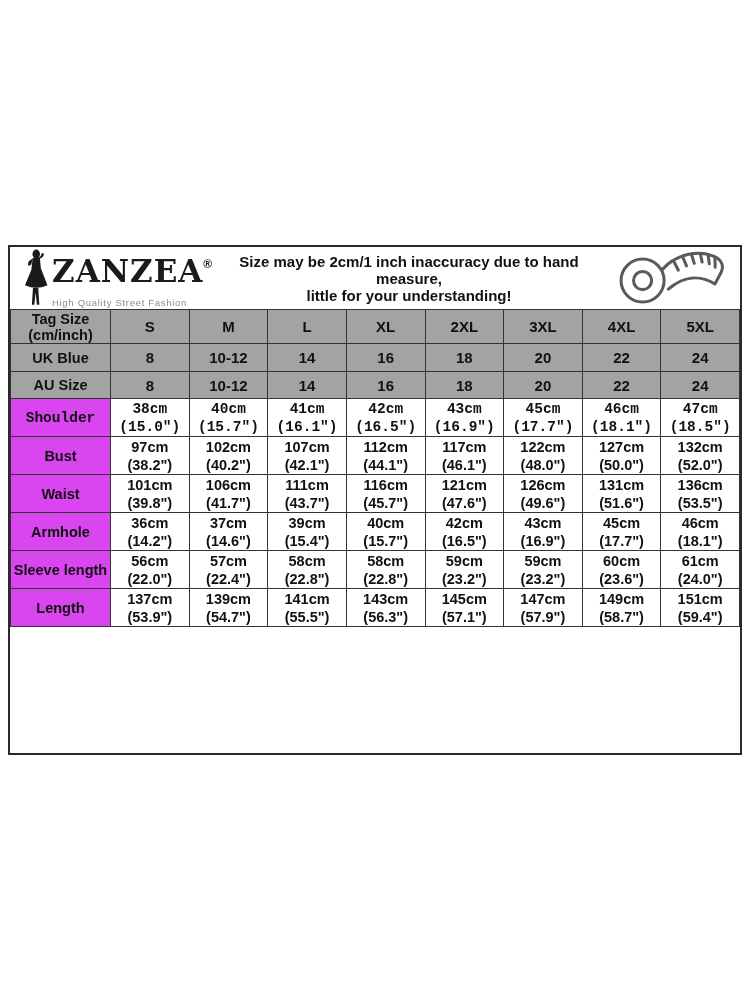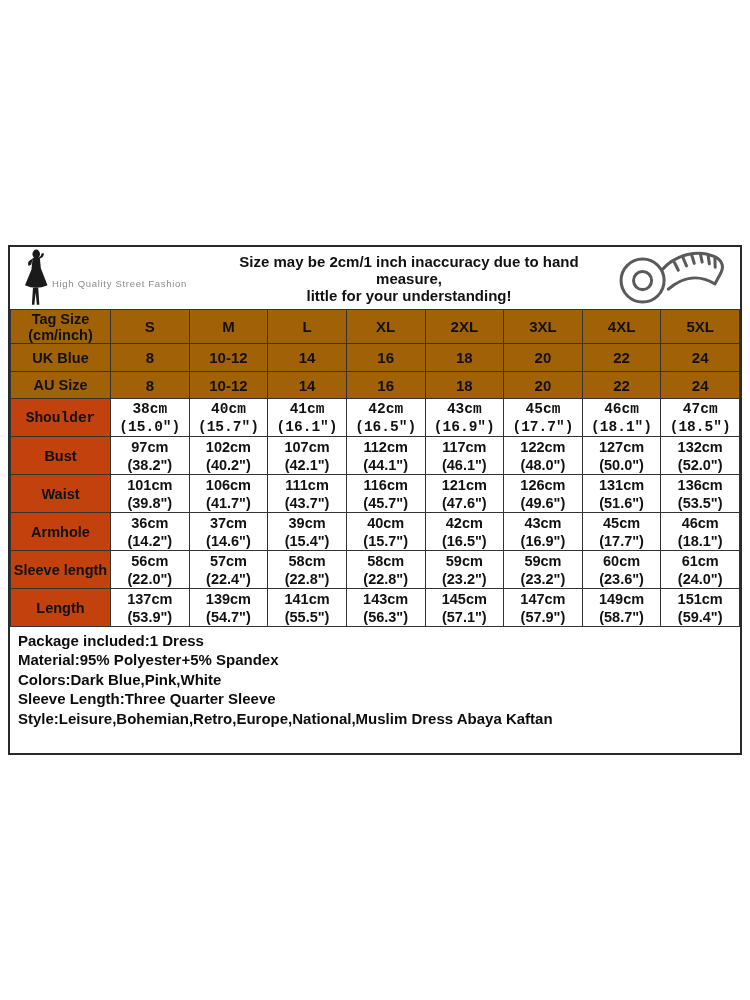--- a/index.html
+++ b/index.html
@@ -91,22 +91,22 @@
     vertical-align: middle;
     padding: 0;
     font-weight: 700;
     color: #111;
     overflow: hidden;
   }
   .size-table th {
     font-size: 14.5px;
     line-height: 16px;
   }
-  tr.size-row th, tr.size-row td { background: #a16207; }
-  tr.measure-row th { background: #c2410c; }
+  tr.size-row th, tr.size-row td { background: #a3a3a3; }
+  tr.measure-row th { background: #d946ef; }
   tr.size-row td { font-size: 15px; }
   tr.measure-row td { font-size: 14.5px; }
   tr.measure-row td div { line-height: 18px; }
   tr:nth-child(1) { height: 34px; }
   tr:nth-child(2) { height: 28px; }
   tr:nth-child(3) { height: 27px; }
   tr:nth-child(4) { height: 28px; font-family: Liberation Mono, monospace; }
   tr.measure-row { height: 38px; }
   
   .product-details {
@@ -129,20 +129,21 @@
           <g fill="#1a1a1a">
             <ellipse cx="19" cy="7" rx="5.2" ry="6.2"></ellipse>
             <path d="M14 12.5 h10 l1.5 15 h-13 z"></path>
             <path d="M14.5 13.5 C 9 15 6.5 19 8.5 23.5 L 12.2 21.5 L 13.5 16 Z"></path>
             <path d="M23.5 13.5 C 27.5 12.5 30 9.5 29.3 5.5 L 26 6.5 C 26.2 9 24.8 10.6 22.7 11.2 Z"></path>
             <path d="M13 27 L 3.5 50 Q 19 57 34.5 50 L 25.5 27 Z"></path>
             <path d="M14.5 53.5 L 13 77 h3.4 L 18.2 60 l 1.7 17 h3.4 L 21.8 53.5 Z"></path>
           </g>
         </svg>
         <div class="brand-text">
+          <div class="brand-row"><span>ZANZEA</span><sup>®</sup></div>
           <div class="brand-tagline">High Quality Street Fashion</div>
         </div>
       </div>
       <div class="disclaimer">
         <div>Size may be 2cm/1 inch inaccuracy due to hand measure,</div>
         <div>little for your understanding!</div>
       </div>
       <div class="tape-wrap">
         <svg viewBox="0 0 132 72" width="118" height="62" fill="none" stroke="#5a5a5a" stroke-width="3.5" stroke-linecap="round" stroke-linejoin="round" aria-hidden="true">
           <circle cx="33" cy="39" r="25"></circle>
@@ -477,22 +478,15 @@
               <div>(58.7")</div>
             </td>
             <td>
               <div>151cm</div>
               <div>(59.4")</div>
             </td>
           </tr>
         </tbody>
     </table>
 
-    <div class="product-details">
-      <div>Package included:1 Dress</div>
-      <div>Material:95% Polyester+5% Spandex</div>
-      <div>Colors:Dark Blue,Pink,White</div>
-      <div>Sleeve Length:Three Quarter Sleeve</div>
-      <div>Style:Leisure,Bohemian,Retro,Europe,National,Muslim Dress Abaya Kaftan</div>
-    </div>
 
   </div>
 </div>
 
 </body></html>

